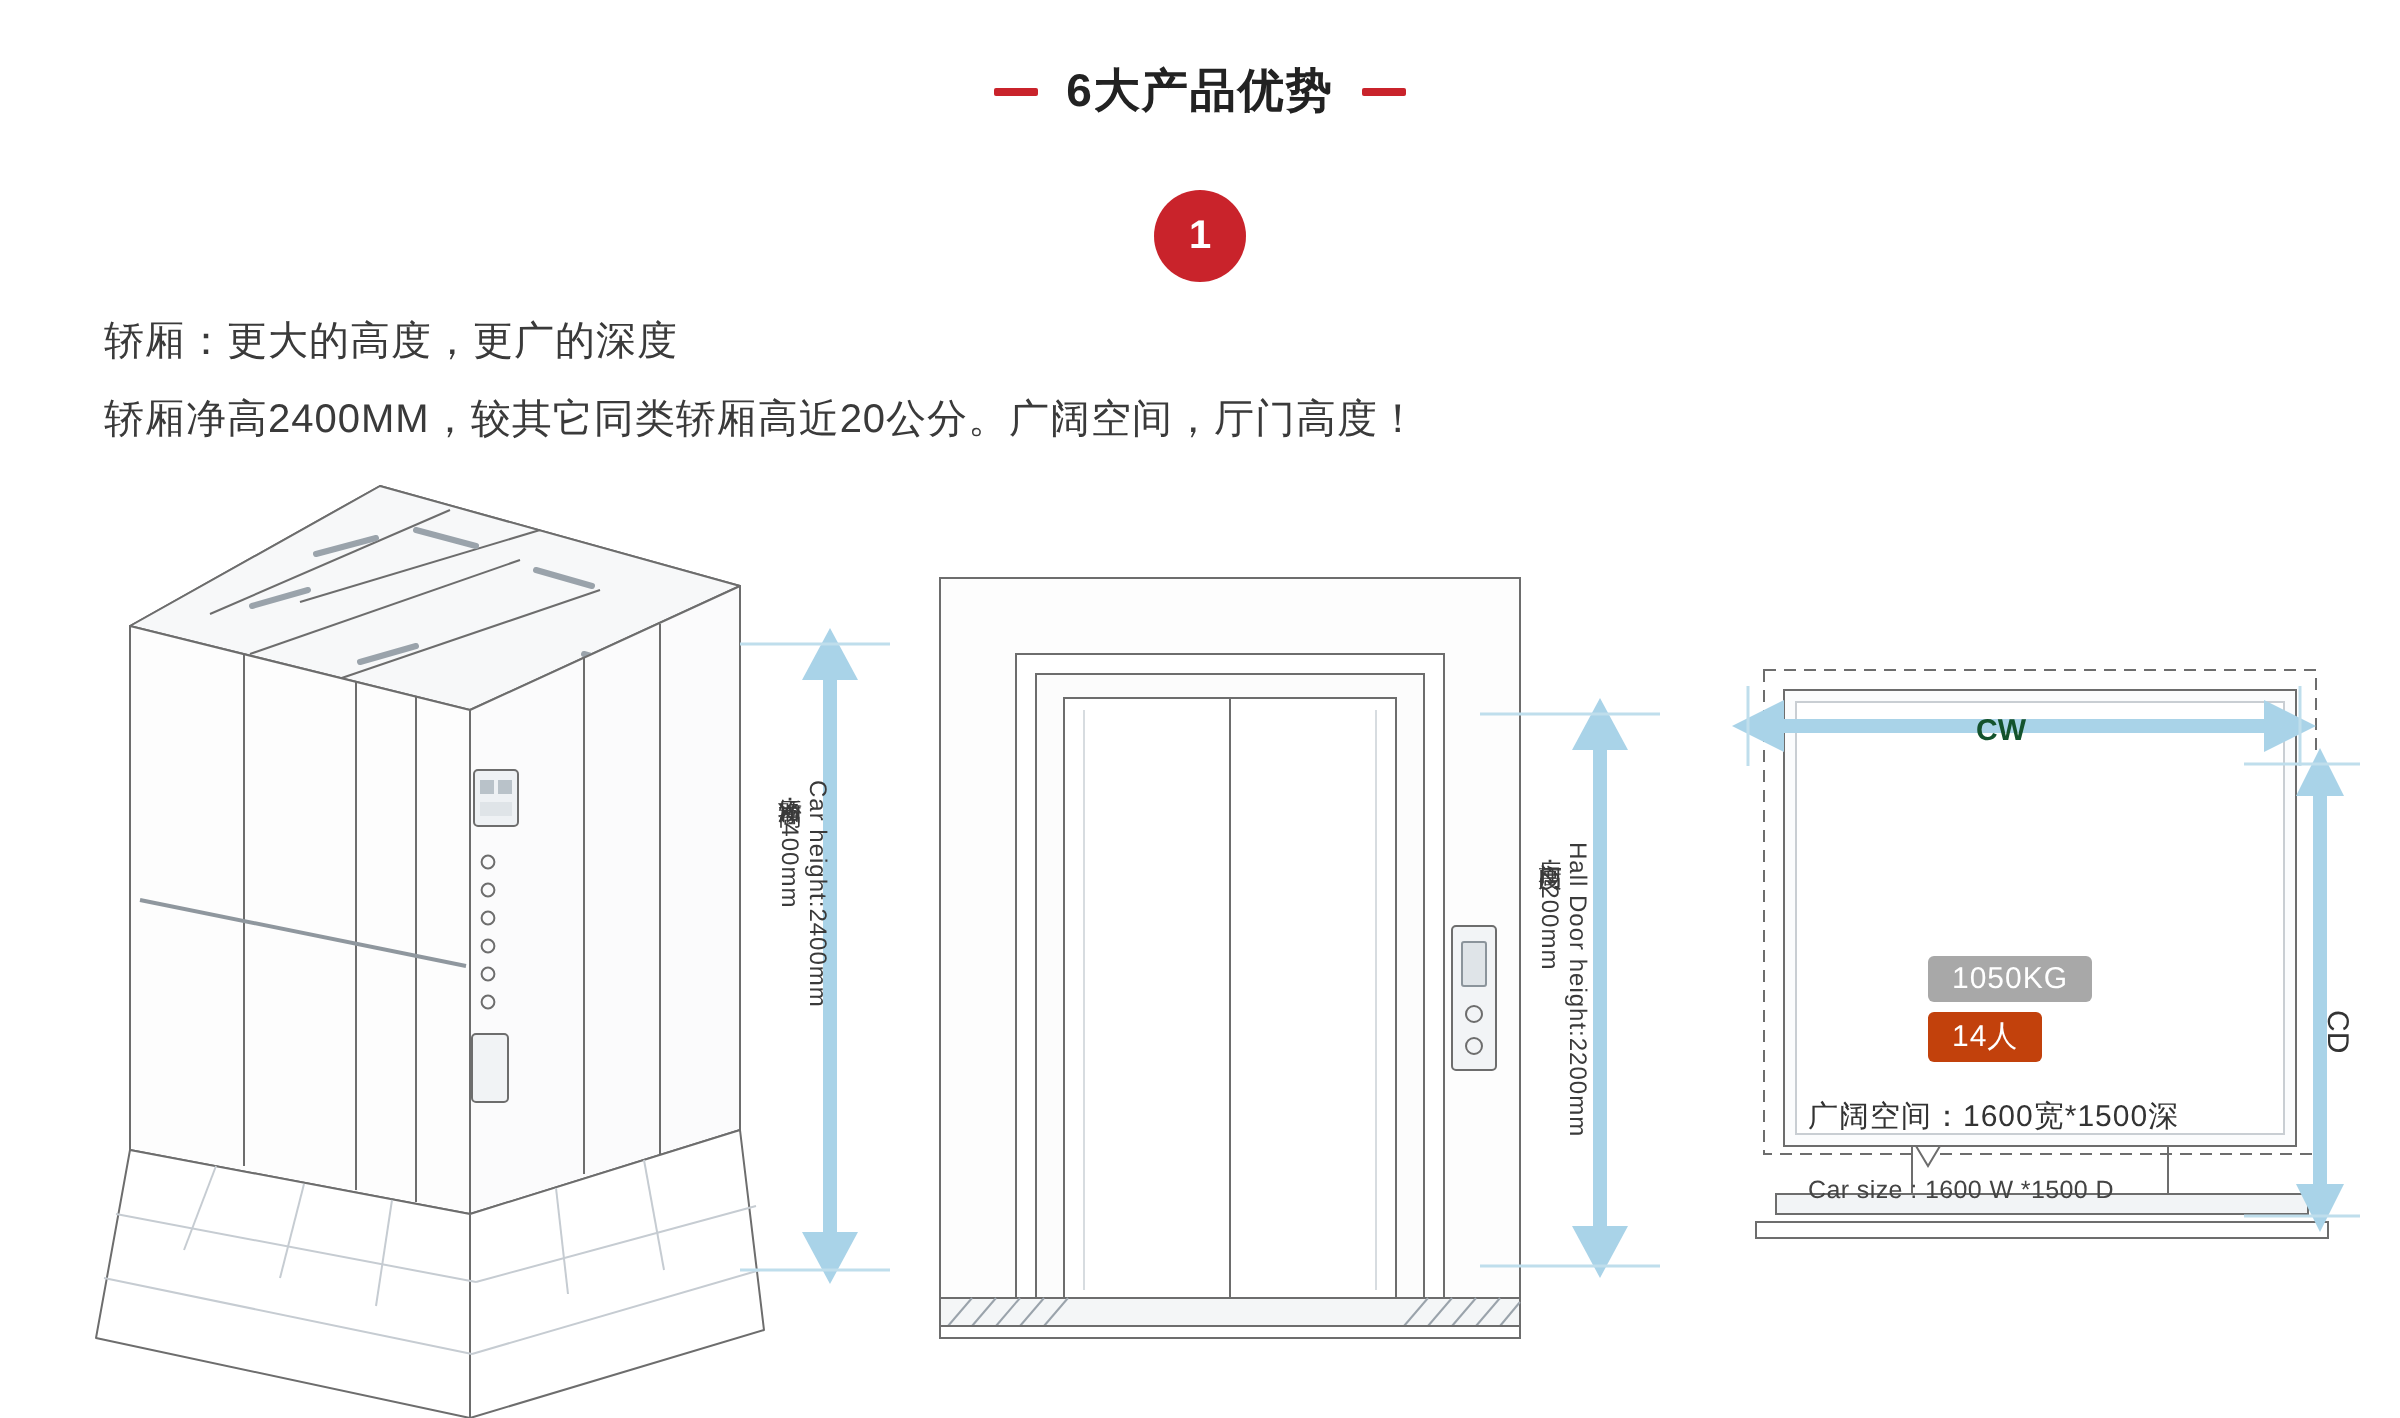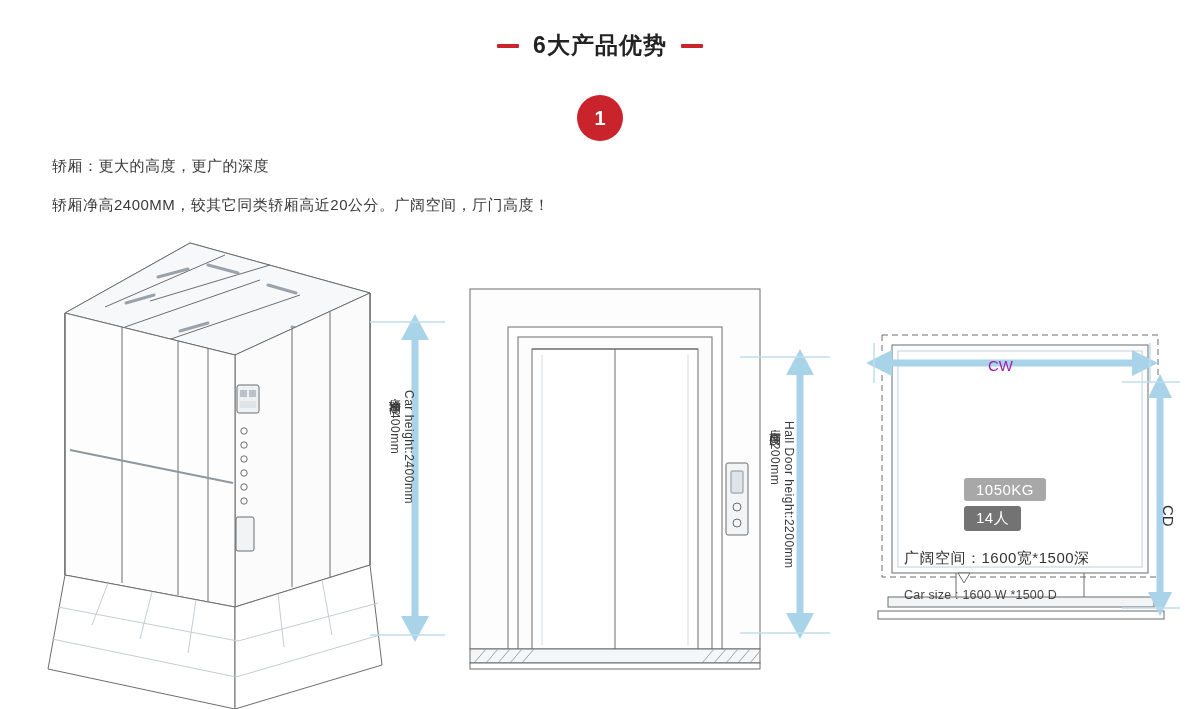--- a/index.html
+++ b/index.html
@@ -25,21 +25,21 @@
 
   
   .badge{
     position:absolute;left:577px;top:95px;width:46px;height:46px;border-radius:50%;
     background:#c9232b;color:#fff;display:flex;align-items:center;justify-content:center;
     font-size:20px;font-weight:bold;
   }
 
   
   .para{
-    position:absolute;left:52px;font-size:15px;color:#3a3a3a;letter-spacing:.5px;
+    position:absolute;left:52px;font-size:20px;color:#3a3a3a;letter-spacing:.5px;
   }
   .para.p1{top:157px;}
   .para.p2{top:196px;}
 
   
   .figures{position:absolute;left:0;top:235px;width:1200px;height:474px;}
 
   .fig{position:absolute;top:0;height:474px;}
   .fig-a{left:30px;width:420px;}
   .fig-b{left:440px;width:380px;}
@@ -51,29 +51,29 @@
     position:absolute;
     writing-mode:vertical-rl;
     font-size:12px;color:#3a3a3a;white-space:nowrap;letter-spacing:.5px;
   }
 
   .tagbox{
     position:absolute;color:#ffffff;font-size:15px;
     border-radius:3px;padding:3px 12px;letter-spacing:.5px;
   }
   .tag-kg{left:964px;top:478px;background:#a8a8a8;}
-  .tag-person{left:964px;top:506px;background:#737373;}
+  .tag-person{left:964px;top:506px;background:#c2410c;}
 
   .csize{
     position:absolute;left:904px;top:549px;font-size:15px;color:#333;letter-spacing:.5px;
   }
   .csize .en{display:block;font-size:12.5px;color:#444;margin-top:20px;letter-spacing:.2px;}
 
   .cw-label{
-    position:absolute;left:988px;top:357px;font-size:15px;color:#a21caf;font-weight:normal;
+    position:absolute;left:988px;top:357px;font-size:15px;color:#14532d;font-weight:bold;
   }
   .cd-label{
     position:absolute;left:1160px;top:505px;font-size:15px;color:#333;
     writing-mode:vertical-rl;
   }
 </style>
 </head>
 <body>
 
 <div class="page">

